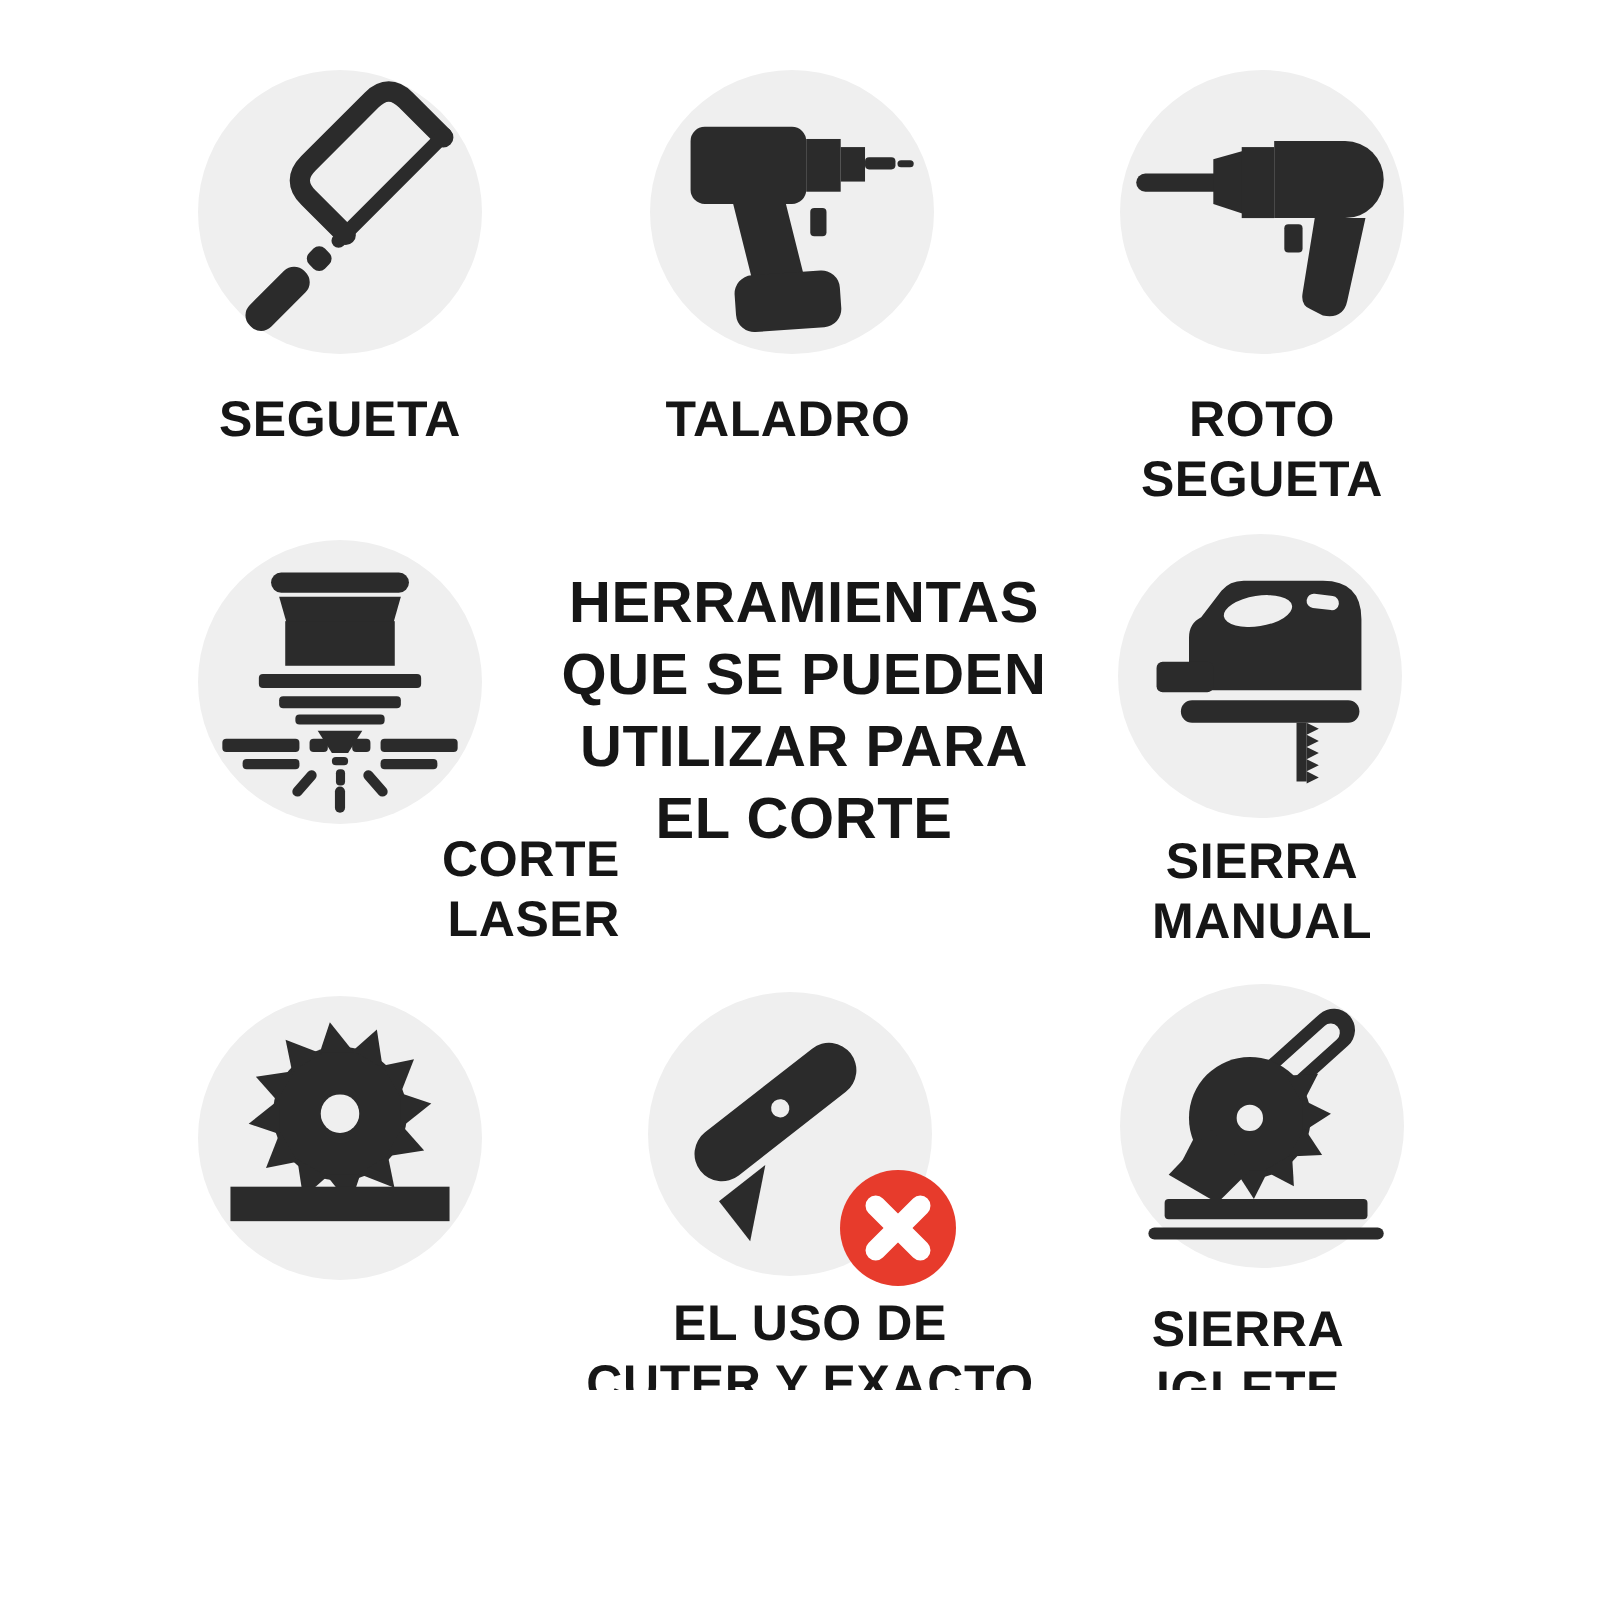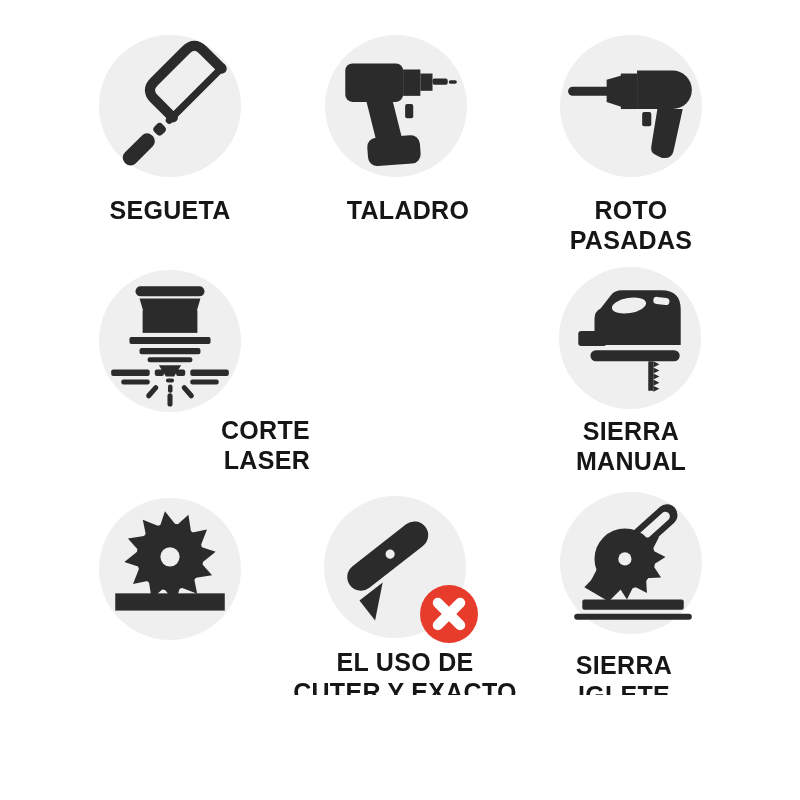--- a/index.html
+++ b/index.html
@@ -35,21 +35,21 @@
   .c-segueta{left:99px;top:35px;}
   .c-taladro{left:325px;top:35px;}
   .c-roto{left:560px;top:35px;}
   .c-laser{left:99px;top:270px;}
   .c-manual{left:559px;top:267px;}
   .c-mesa{left:99px;top:498px;}
   .c-cuter{left:324px;top:496px;}
   .c-iglete{left:560px;top:492px;}
   
   .l-segueta{left:170px;top:195px;}
-  .l-taladro{left:408px;top:195px;}
+  .l-taladro{left:394px;top:195px;}
   .l-roto{left:631px;top:195px;}
   .l-laser{left:170px;top:415px;text-align:right;}
   .l-manual{left:631px;top:416px;}
   .l-mesa{left:170px;top:648px;}
   .l-cuter{left:405px;top:648px;width:310px;line-height:29.5px;}
   .l-iglete{left:624px;top:650px;}
   .badge{position:absolute;left:420px;top:585px;width:58px;height:58px;z-index:2;}
   .badge-circle{fill:var(--prohibited-red);}
   .badge-x{fill:var(--badge-cross);}
 </style>
@@ -92,21 +92,21 @@
         <rect x="6" y="57" width="44" height="9" rx="4.5"></rect>
         <polygon points="44,50 62,45 62,78 44,72"></polygon>
         <rect x="58" y="44" width="16" height="35"></rect>
         <path d="M74,41 L109,41 A19,19 0 0 1 109,79 L74,79 Z"></path>
         <rect x="79" y="82" width="9" height="14" rx="2"></rect>
         <path d="M94,79 L119,79 L110,120 Q108,129 98,127 L92,124 Q87,122 88,116 Z"></path>
       </g>
     </svg>
   </div>
   <div class="label l-roto">ROTO
-PASADAS</div>
+SEGUETA</div>
 
   <div class="circle c-laser">
     <svg class="icon" viewBox="0 0 140 140" aria-hidden="true">
       <g transform="translate(0 2)">
         <rect x="36" y="14" width="68" height="10" rx="5"></rect>
         <polygon points="40,26 100,26 96,40 44,40"></polygon>
         <rect x="43" y="38" width="54" height="22"></rect>
         <rect x="30" y="64" width="80" height="7" rx="2"></rect>
         <rect x="40" y="75" width="60" height="6" rx="2"></rect>
         <rect x="48" y="84" width="44" height="5" rx="2"></rect>
@@ -121,20 +121,24 @@
         <rect x="90" y="106" width="28" height="5" rx="2"></rect>
         <line class="spark" x1="56" y1="114" x2="49" y2="122"></line>
         <line class="spark" x1="84" y1="114" x2="91" y2="122"></line>
         <line class="spark" x1="70" y1="122" x2="70" y2="130"></line>
       </g>
     </svg>
   </div>
   <div class="label l-laser">CORTE
 LASER</div>
 
+  <div class="title">HERRAMIENTAS
+QUE SE PUEDEN
+UTILIZAR PARA
+EL CORTE</div>
 
   <div class="circle c-manual">
     <svg class="icon" viewBox="0 0 140 140" aria-hidden="true">
       <g transform="translate(5 -3)">
         <path d="M30,80 L30,54 Q30,47 36,44 L46,31 Q50,26 57,26 L96,26 Q115,26 115,45 L115,80 Z"></path>
         <ellipse class="cut" cx="64" cy="41" rx="17" ry="7.5" transform="rotate(-9 64 41)"></ellipse>
         <rect class="cut" x="88" y="33" width="16" height="7" rx="3.5" transform="rotate(7 96 36)"></rect>
         <rect x="14" y="66" width="28" height="15" rx="3"></rect>
         <rect x="26" y="85" width="88" height="11" rx="5.5"></rect>
         <rect x="83" y="96" width="5" height="29"></rect>

